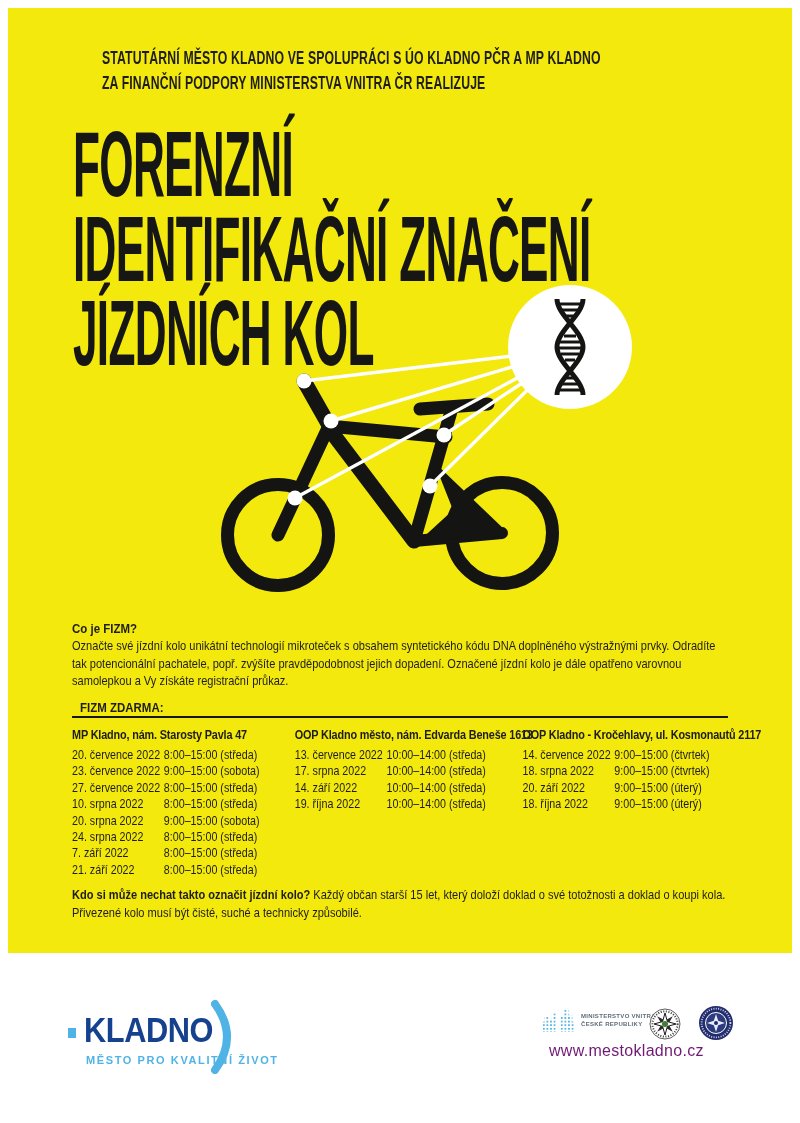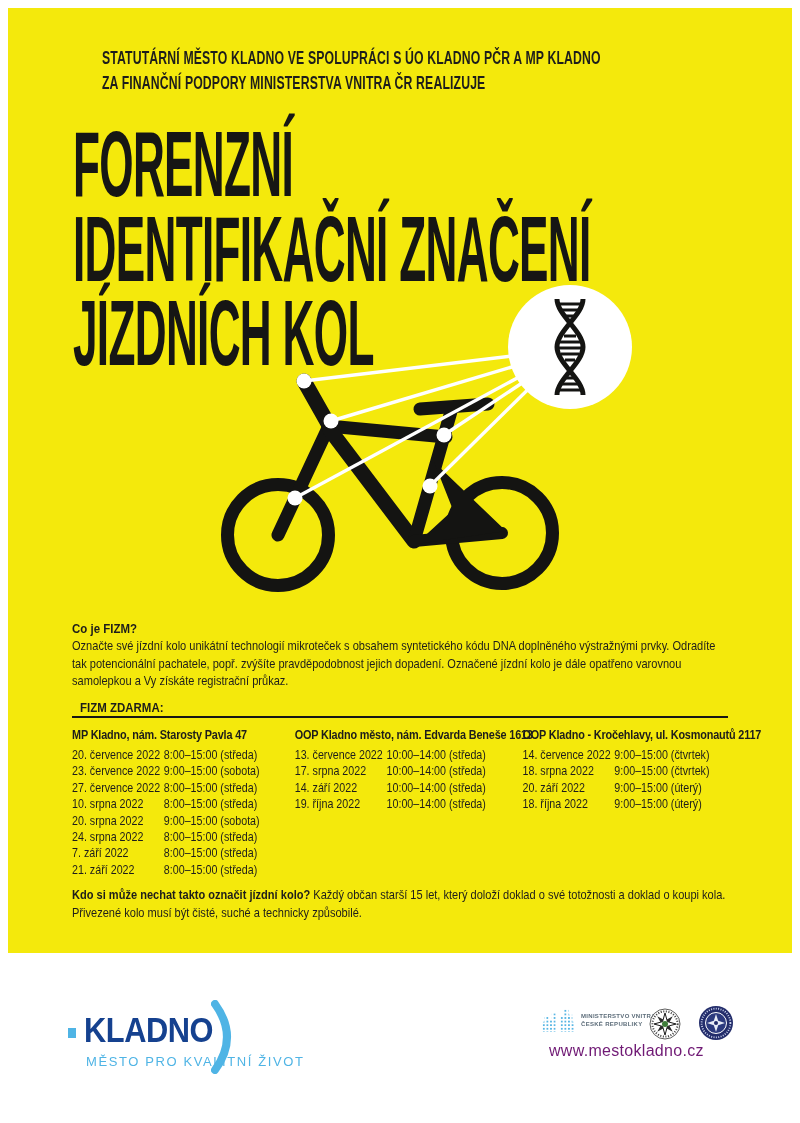--- a/index.html
+++ b/index.html
@@ -26,21 +26,21 @@
   .loc-head{font-weight:bold;font-size:12.8px;line-height:16px;margin-bottom:4px;letter-spacing:-.2px;white-space:nowrap;}
   .sess-row{display:flex;line-height:16.4px;font-size:12.6px;}
   .sess-date{width:108px;flex:0 0 108px;}
   .sess-time{flex:1;}
   .who{left:72px;top:886px;}
   .who .bold{font-weight:bold;}
   
   .k-square{left:68px;top:1028px;width:8px;height:10px;background:#4fb4e5;}
   .k-text{left:84px;top:1012px;font-weight:bold;font-size:35px;line-height:35px;color:#15418f;letter-spacing:-.5px;transform:scaleX(.88);transform-origin:0 0;white-space:nowrap;}
   .k-arc{left:211px;top:1000px;}
-  .k-tagline{left:86px;top:1054px;font-size:13px;font-weight:normal;letter-spacing:1.6px;color:#4fb4e5;white-space:nowrap;}
+  .k-tagline{left:86px;top:1054px;font-size:11px;font-weight:bold;letter-spacing:1.6px;color:#4fb4e5;white-space:nowrap;}
   .min-dots{left:542px;top:1009px;width:33px;height:23px;background-image:radial-gradient(circle,#58b6e4 1.1px,rgba(0,0,0,0) 1.35px);background-size:3.6px 3.6px;clip-path:polygon(0 100%,0 55%,8% 55%,8% 30%,20% 30%,20% 45%,30% 45%,30% 18%,42% 18%,42% 100%,55% 100%,55% 35%,65% 35%,65% 0,80% 0,80% 25%,92% 25%,92% 55%,100% 55%,100% 100%);}
   .min-text{left:581px;top:1013px;font-size:6px;line-height:7.5px;font-weight:bold;color:#5d6d7a;letter-spacing:.3px;}
   .badge1{left:649px;top:1008px;}
   .badge2{left:698px;top:1005px;}
   .url{left:549px;top:1042px;font-size:16px;color:#701a75;text-decoration:none;letter-spacing:.3px;}
 </style>
 </head>
 <body>
 
 <div class="page">

